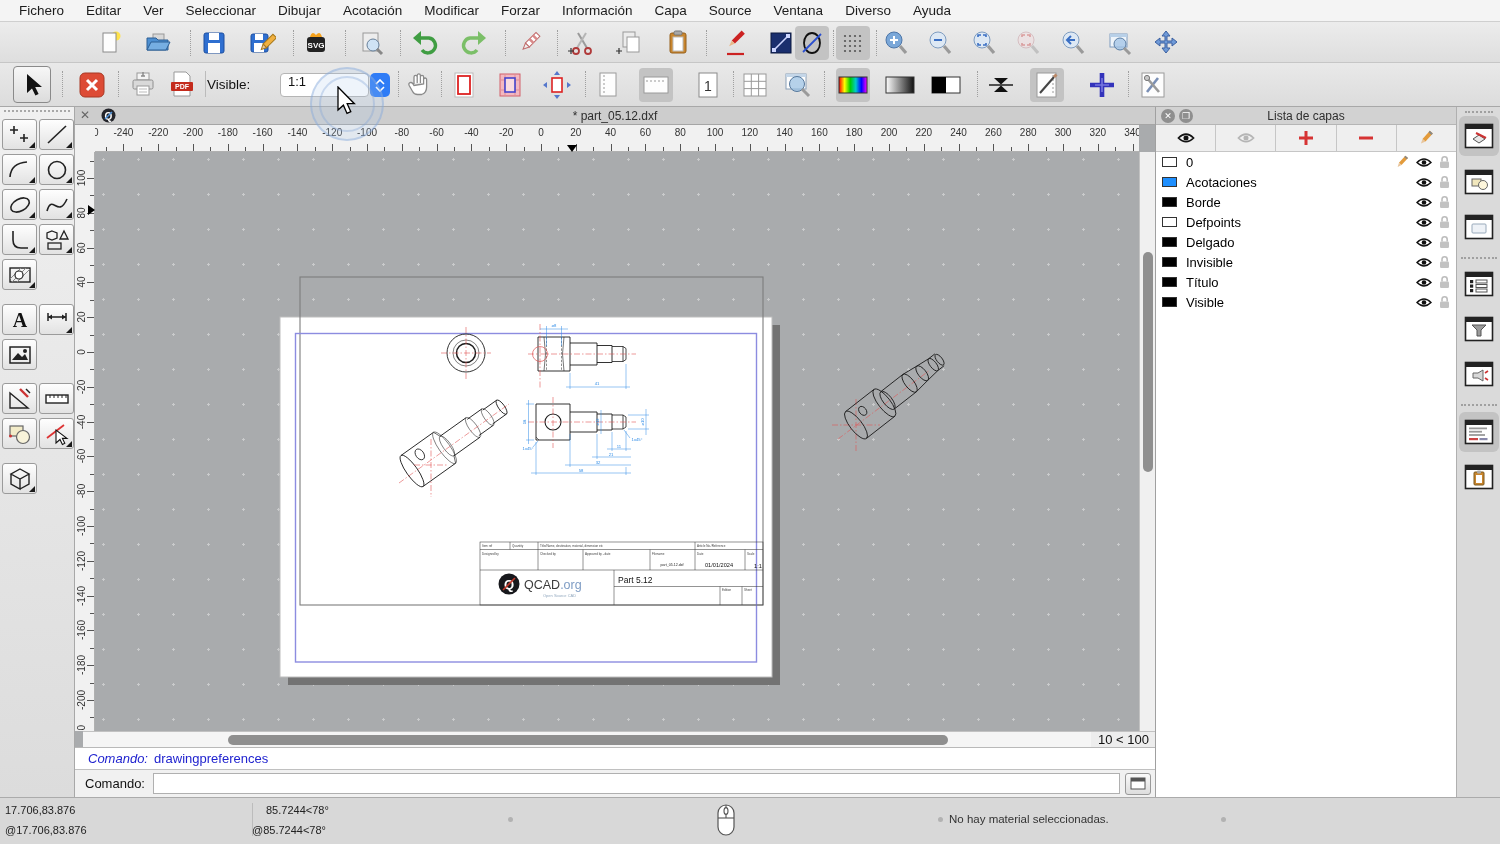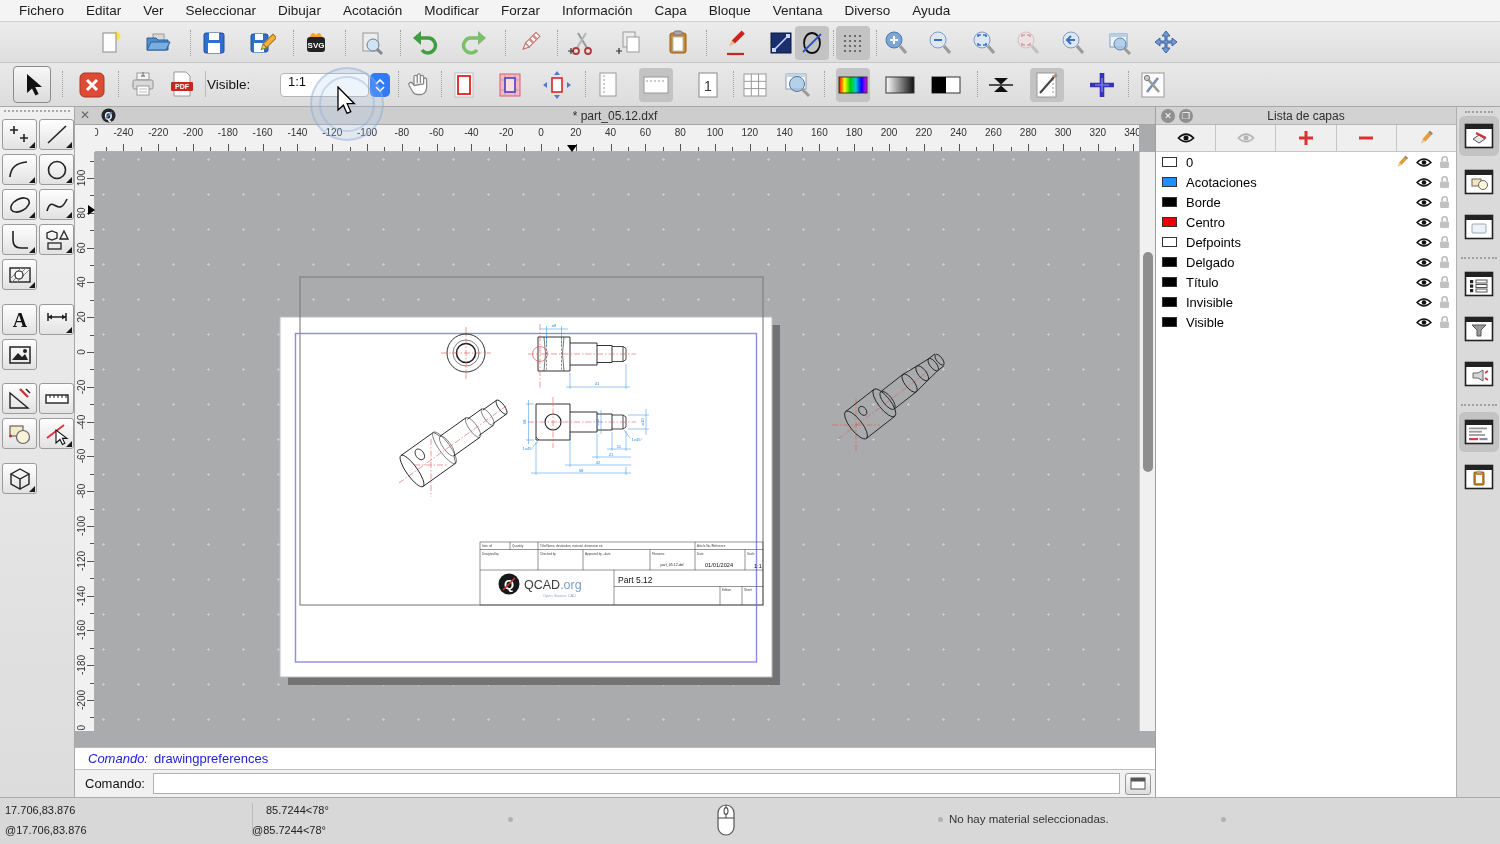--- a/index.html
+++ b/index.html
@@ -104,21 +104,21 @@
       <span class="mitem">Fichero</span>
       <span class="mitem">Editar</span>
       <span class="mitem">Ver</span>
       <span class="mitem">Seleccionar</span>
       <span class="mitem">Dibujar</span>
       <span class="mitem">Acotación</span>
       <span class="mitem">Modificar</span>
       <span class="mitem">Forzar</span>
       <span class="mitem">Información</span>
       <span class="mitem">Capa</span>
-      <span class="mitem">Bloque</span>
+      <span class="mitem">Source</span>
       <span class="mitem">Ventana</span>
       <span class="mitem">Diverso</span>
       <span class="mitem">Ayuda</span>
     </div>
 
   <div class="tb1">
     <div class="vsep" style="left:190px"></div>
       <div class="vsep" style="left:293px"></div>
       <div class="vsep" style="left:345px"></div>
       <div class="vsep" style="left:400px"></div>
@@ -874,20 +874,26 @@
             <text x="543" y="599.5" font-size="4" fill="#93a9bf">Open Source CAD</text>
           </g>
         </svg>
 
         <div class="hmark" style="left:492px"></div>
         <div class="vmark" style="top:80px"></div>
 
         <div class="vscroll">
             <div class="vthumb" style="top:100px;height:220px"></div>
           </div>
+        <div class="hscrollrow">
+          <div class="hscroll">
+              <div class="hthumb" style="left:145px;width:720px"></div>
+            </div>
+          <div class="scrolllab">10 &lt; 100</div>
+        </div>
       </div>
 
       <div class="cmdhist">
         <span class="lbl">Comando:</span>
         <span>drawingpreferences</span>
       </div>
       <div class="cmdrow">
         <span class="lbl">Comando:</span>
         <input value="" style="">
         <div class="cmdbtn">
@@ -990,86 +996,70 @@
               </svg>
             </span>
             <span class="ric">
               <svg width="11" height="13" viewBox="0 0 11 13">
                 <path d="M3 5.5 V3.4 A2.6 2.6 0 0 1 8.2 3.4 V5.5" fill="none" stroke="#bdbdbd" stroke-width="1.6"></path>
                 <rect x="1" y="5.5" width="9" height="6.5" rx="1.2" fill="#c2c2c2"></rect>
               </svg>
             </span>
           </div>
           <div class="lrow">
-            <span class="sw" style="background:#ee0000"></span>
-            <span class="lname">Centro</span>
+            <span class="sw" style="background:#ffffff"></span>
+            <span class="lname">Defpoints</span>
             <span class="ric">
               <svg width="16" height="11" viewBox="0 0 16 11">
                 <path d="M1 5.5Q8 -1.5 15 5.5Q8 12.5 1 5.5Z" fill="none" stroke="#111" stroke-width="1.4"></path>
                 <circle cx="8" cy="5.5" r="2.3" fill="#111"></circle>
               </svg>
             </span>
             <span class="ric">
               <svg width="11" height="13" viewBox="0 0 11 13">
                 <path d="M3 5.5 V3.4 A2.6 2.6 0 0 1 8.2 3.4 V5.5" fill="none" stroke="#bdbdbd" stroke-width="1.6"></path>
                 <rect x="1" y="5.5" width="9" height="6.5" rx="1.2" fill="#c2c2c2"></rect>
               </svg>
             </span>
           </div>
           <div class="lrow">
-            <span class="sw" style="background:#ffffff"></span>
-            <span class="lname">Defpoints</span>
+            <span class="sw" style="background:#000000"></span>
+            <span class="lname">Delgado</span>
             <span class="ric">
               <svg width="16" height="11" viewBox="0 0 16 11">
                 <path d="M1 5.5Q8 -1.5 15 5.5Q8 12.5 1 5.5Z" fill="none" stroke="#111" stroke-width="1.4"></path>
                 <circle cx="8" cy="5.5" r="2.3" fill="#111"></circle>
               </svg>
             </span>
             <span class="ric">
               <svg width="11" height="13" viewBox="0 0 11 13">
                 <path d="M3 5.5 V3.4 A2.6 2.6 0 0 1 8.2 3.4 V5.5" fill="none" stroke="#bdbdbd" stroke-width="1.6"></path>
                 <rect x="1" y="5.5" width="9" height="6.5" rx="1.2" fill="#c2c2c2"></rect>
               </svg>
             </span>
           </div>
           <div class="lrow">
             <span class="sw" style="background:#000000"></span>
-            <span class="lname">Delgado</span>
+            <span class="lname">Invisible</span>
             <span class="ric">
               <svg width="16" height="11" viewBox="0 0 16 11">
                 <path d="M1 5.5Q8 -1.5 15 5.5Q8 12.5 1 5.5Z" fill="none" stroke="#111" stroke-width="1.4"></path>
                 <circle cx="8" cy="5.5" r="2.3" fill="#111"></circle>
               </svg>
             </span>
             <span class="ric">
               <svg width="11" height="13" viewBox="0 0 11 13">
                 <path d="M3 5.5 V3.4 A2.6 2.6 0 0 1 8.2 3.4 V5.5" fill="none" stroke="#bdbdbd" stroke-width="1.6"></path>
                 <rect x="1" y="5.5" width="9" height="6.5" rx="1.2" fill="#c2c2c2"></rect>
               </svg>
             </span>
           </div>
           <div class="lrow">
             <span class="sw" style="background:#000000"></span>
             <span class="lname">Título</span>
-            <span class="ric">
-              <svg width="16" height="11" viewBox="0 0 16 11">
-                <path d="M1 5.5Q8 -1.5 15 5.5Q8 12.5 1 5.5Z" fill="none" stroke="#111" stroke-width="1.4"></path>
-                <circle cx="8" cy="5.5" r="2.3" fill="#111"></circle>
-              </svg>
-            </span>
-            <span class="ric">
-              <svg width="11" height="13" viewBox="0 0 11 13">
-                <path d="M3 5.5 V3.4 A2.6 2.6 0 0 1 8.2 3.4 V5.5" fill="none" stroke="#bdbdbd" stroke-width="1.6"></path>
-                <rect x="1" y="5.5" width="9" height="6.5" rx="1.2" fill="#c2c2c2"></rect>
-              </svg>
-            </span>
-          </div>
-          <div class="lrow">
-            <span class="sw" style="background:#000000"></span>
-            <span class="lname">Invisible</span>
             <span class="ric">
               <svg width="16" height="11" viewBox="0 0 16 11">
                 <path d="M1 5.5Q8 -1.5 15 5.5Q8 12.5 1 5.5Z" fill="none" stroke="#111" stroke-width="1.4"></path>
                 <circle cx="8" cy="5.5" r="2.3" fill="#111"></circle>
               </svg>
             </span>
             <span class="ric">
               <svg width="11" height="13" viewBox="0 0 11 13">
                 <path d="M3 5.5 V3.4 A2.6 2.6 0 0 1 8.2 3.4 V5.5" fill="none" stroke="#bdbdbd" stroke-width="1.6"></path>
                 <rect x="1" y="5.5" width="9" height="6.5" rx="1.2" fill="#c2c2c2"></rect>

